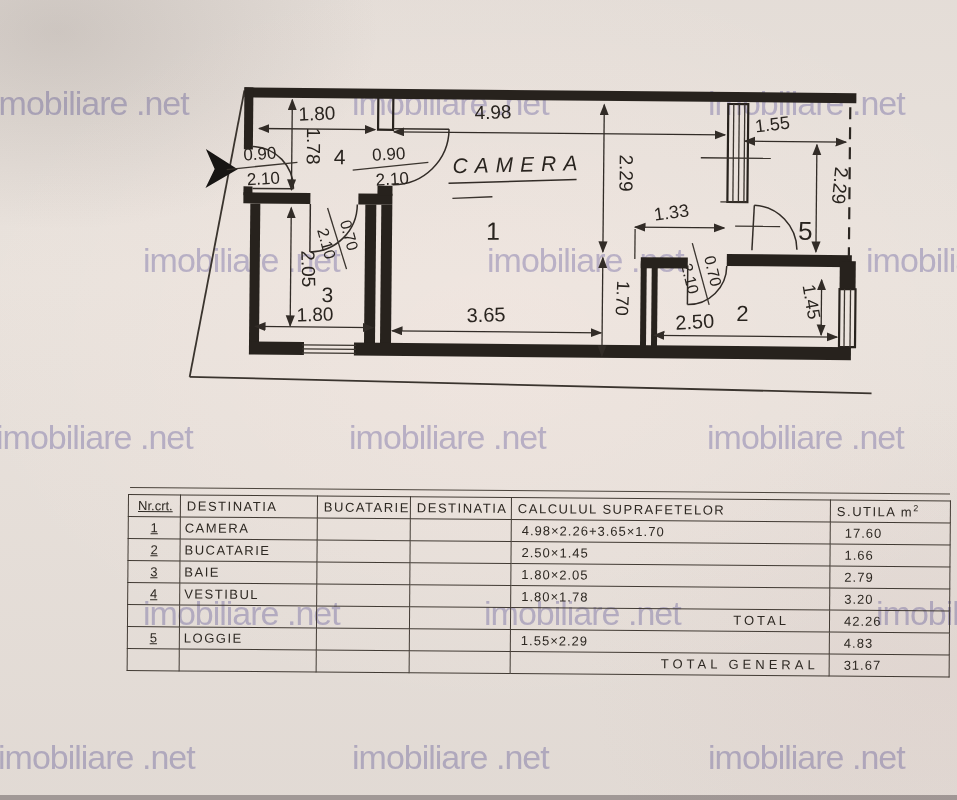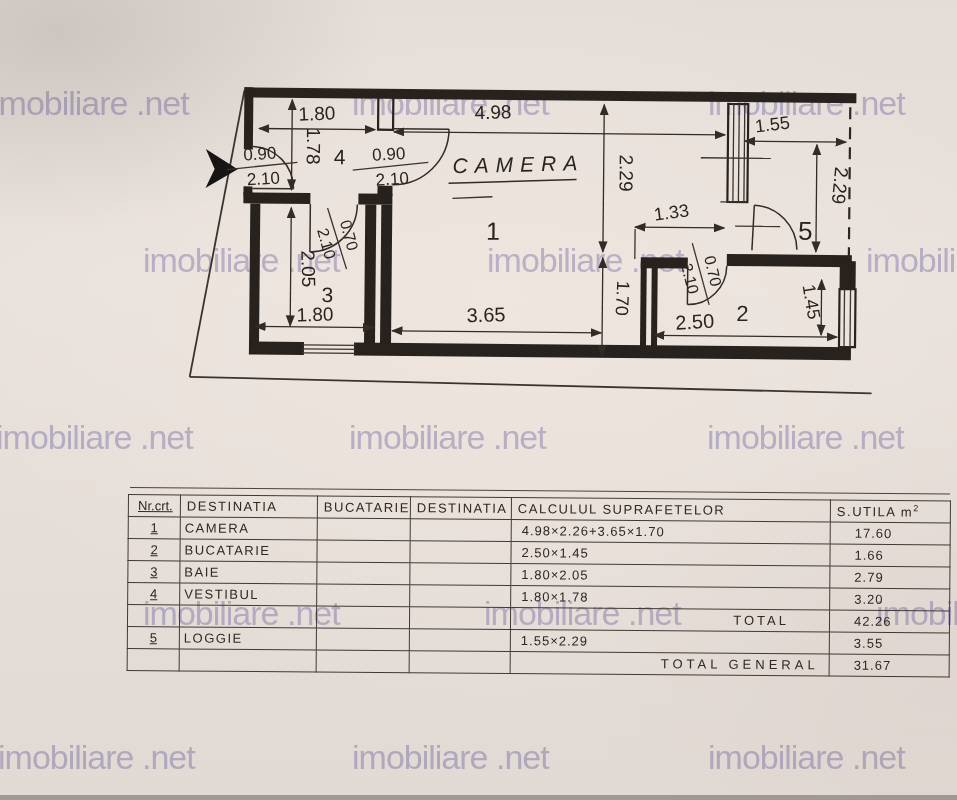--- a/index.html
+++ b/index.html
@@ -27,21 +27,21 @@
   .dash{stroke:#2c2722;stroke-width:2.2;fill:none;stroke-dasharray:12 8;}
   .frame{stroke:#3a342e;stroke-width:1.8;fill:none;}
   
   #table-wrap{position:absolute;left:128px;top:494px;transform:rotate(0.45deg);transform-origin:0 0;}
   #calc-table{border-collapse:collapse;table-layout:fixed;width:822px;color:#2e2923;}
   #calc-table td,#calc-table th{border:1.5px solid #413a33;height:21px;padding:0 4px;
       font-size:13px;font-weight:normal;letter-spacing:1.5px;white-space:nowrap;overflow:hidden;}
   #calc-table th{font-size:13px;text-align:left;padding-left:6px;}
   #calc-table .c-nr{text-align:center;letter-spacing:0;text-decoration:underline;}
   #calc-table .c-calc{padding-left:10px;letter-spacing:1px;}
-  #calc-table .c-s{padding-left:24px;letter-spacing:1px;}
+  #calc-table .c-s{padding-left:14px;letter-spacing:1px;}
   #calc-table .t-label{text-align:right;padding-right:40px;letter-spacing:3px;}
   #calc-table .tg-label{text-align:right;padding-right:10px;letter-spacing:4px;}
   #table-topline{position:absolute;left:2px;top:-7px;width:820px;height:0;border-top:1.4px solid #4a433b;}
   sup{font-size:9px;}
 </style>
 </head>
 <body>
 
 <div id="sheet">
   <div id="paper-tone"></div>
@@ -258,21 +258,21 @@
         <td></td>
         <td class="t-label">TOTAL</td>
         <td class="c-s">42.26</td>
       </tr>
       <tr>
         <td class="c-nr">5</td>
         <td>LOGGIE</td>
         <td></td>
         <td></td>
         <td class="c-calc">1.55×2.29</td>
-        <td class="c-s">3.55</td>
+        <td class="c-s">4.83</td>
       </tr>
       <tr>
         <td class="c-nr"></td>
         <td></td>
         <td></td>
         <td></td>
         <td class="tg-label">TOTAL GENERAL</td>
         <td class="c-s">31.67</td>
       </tr>
     </tbody>

